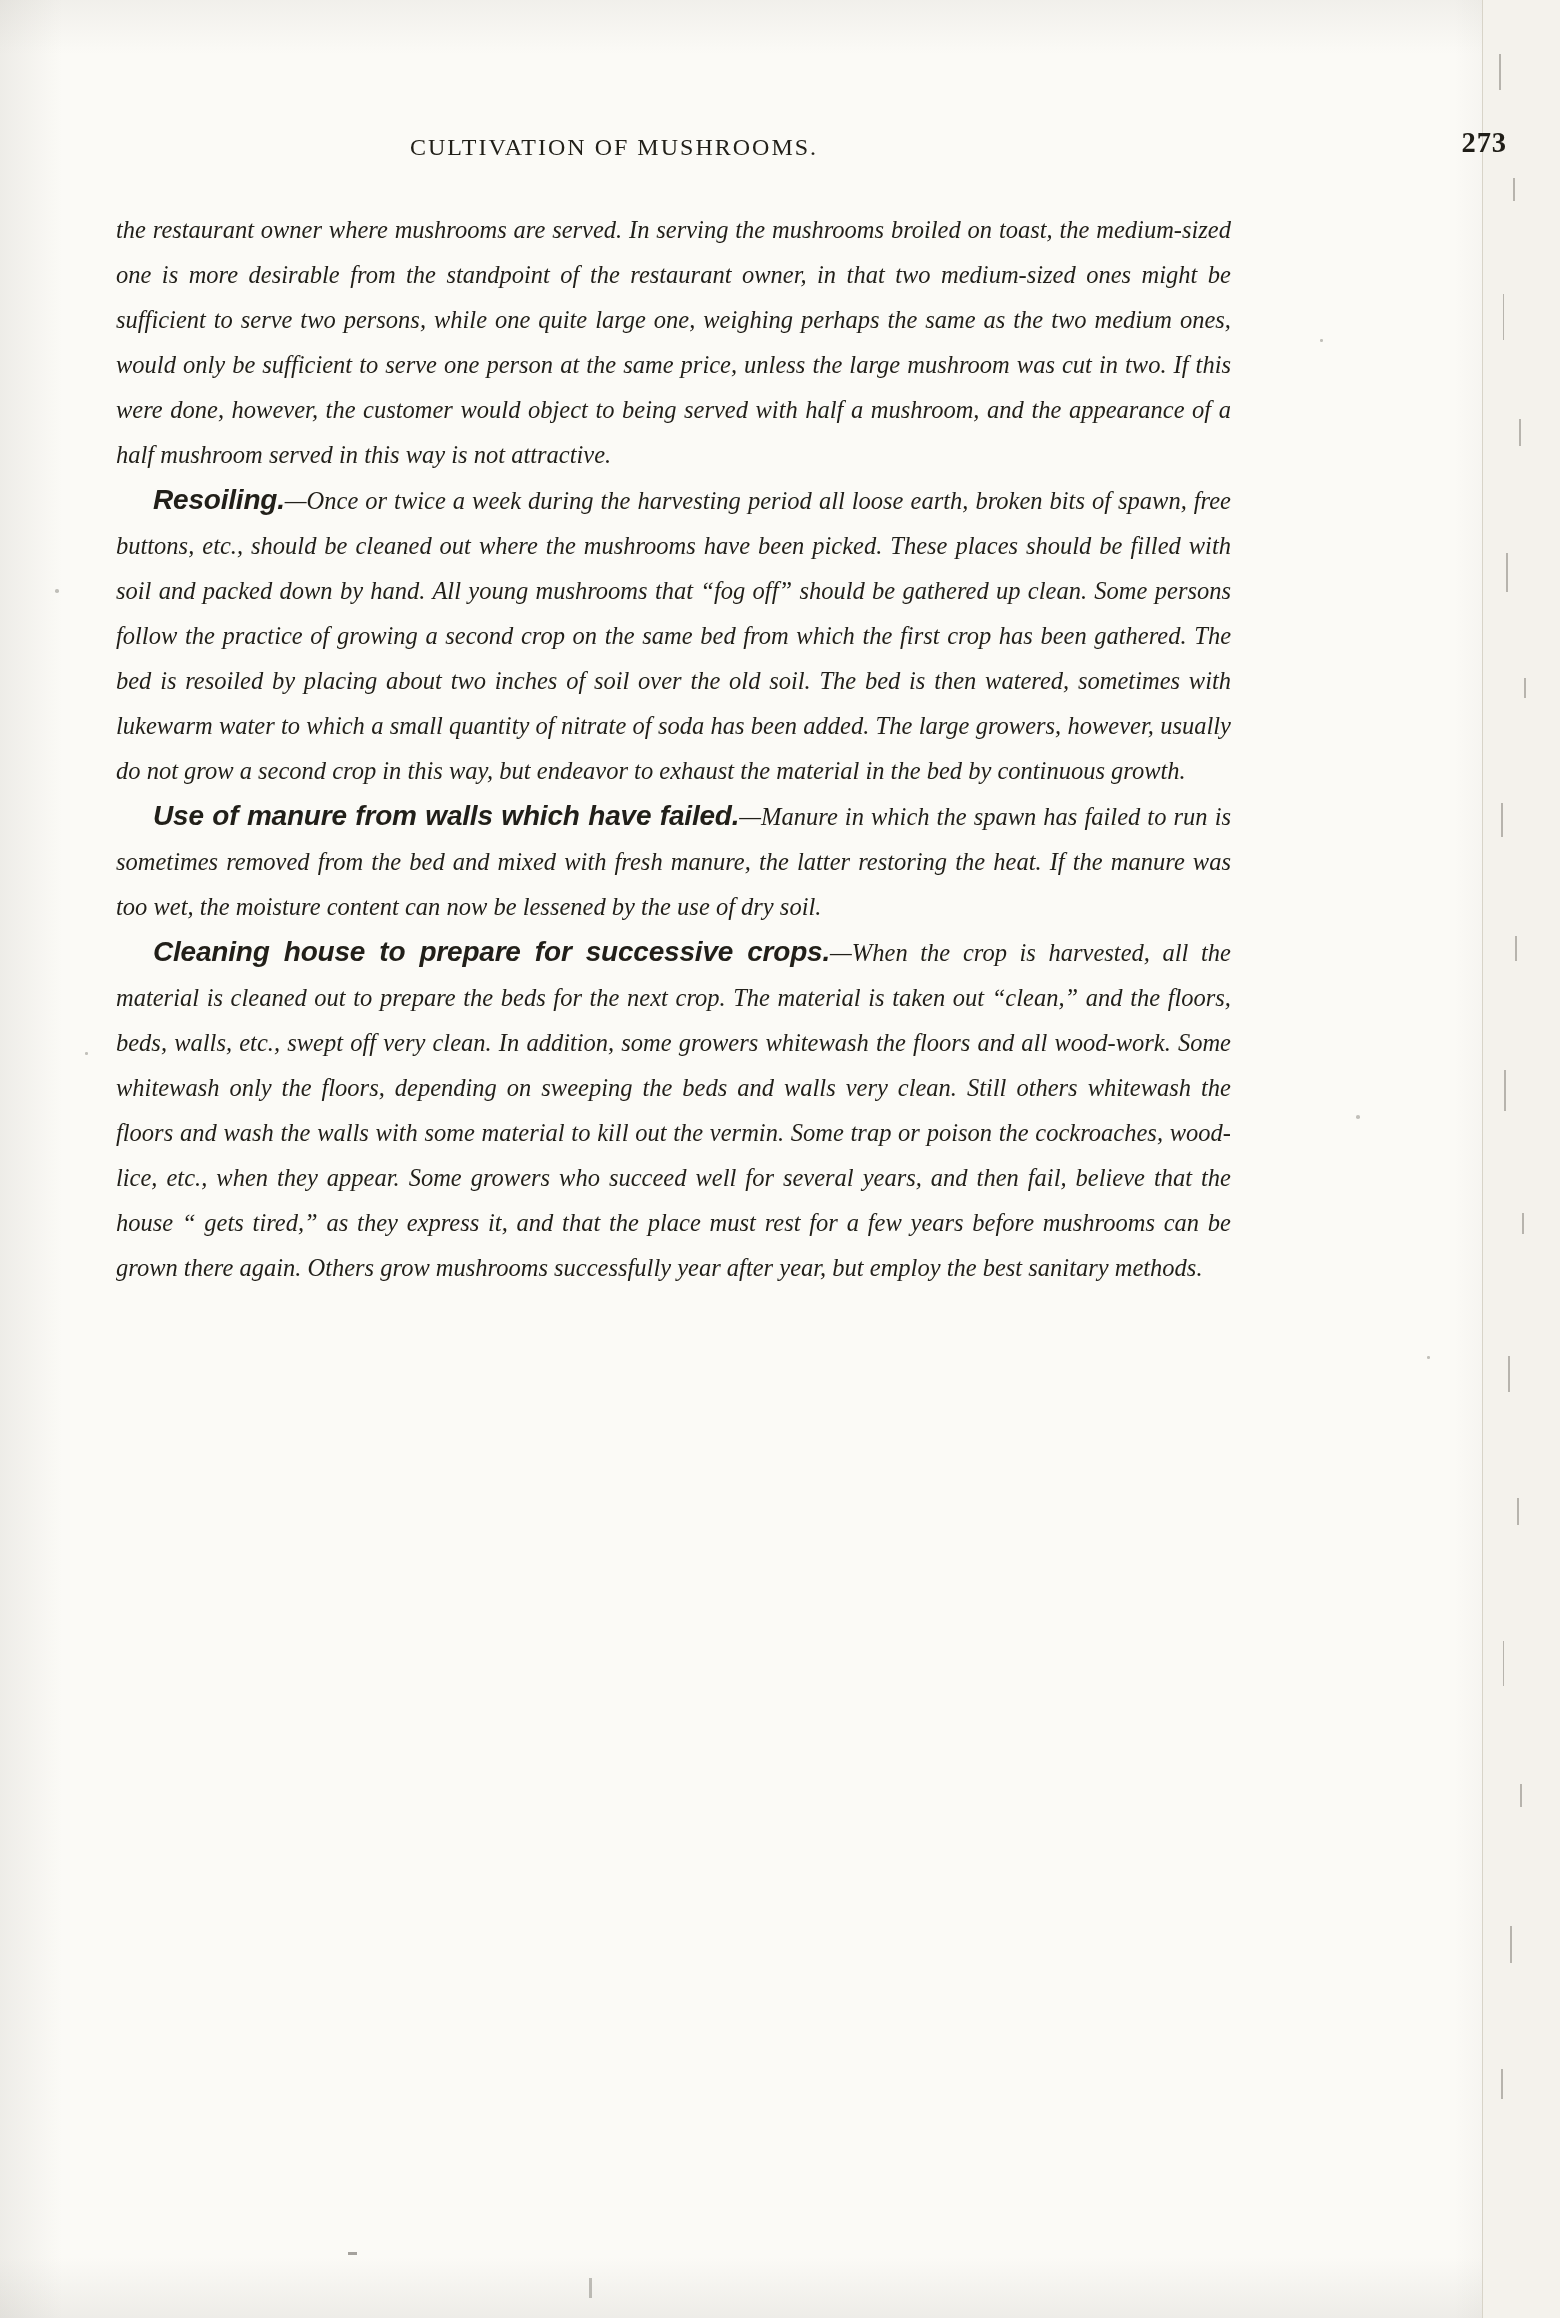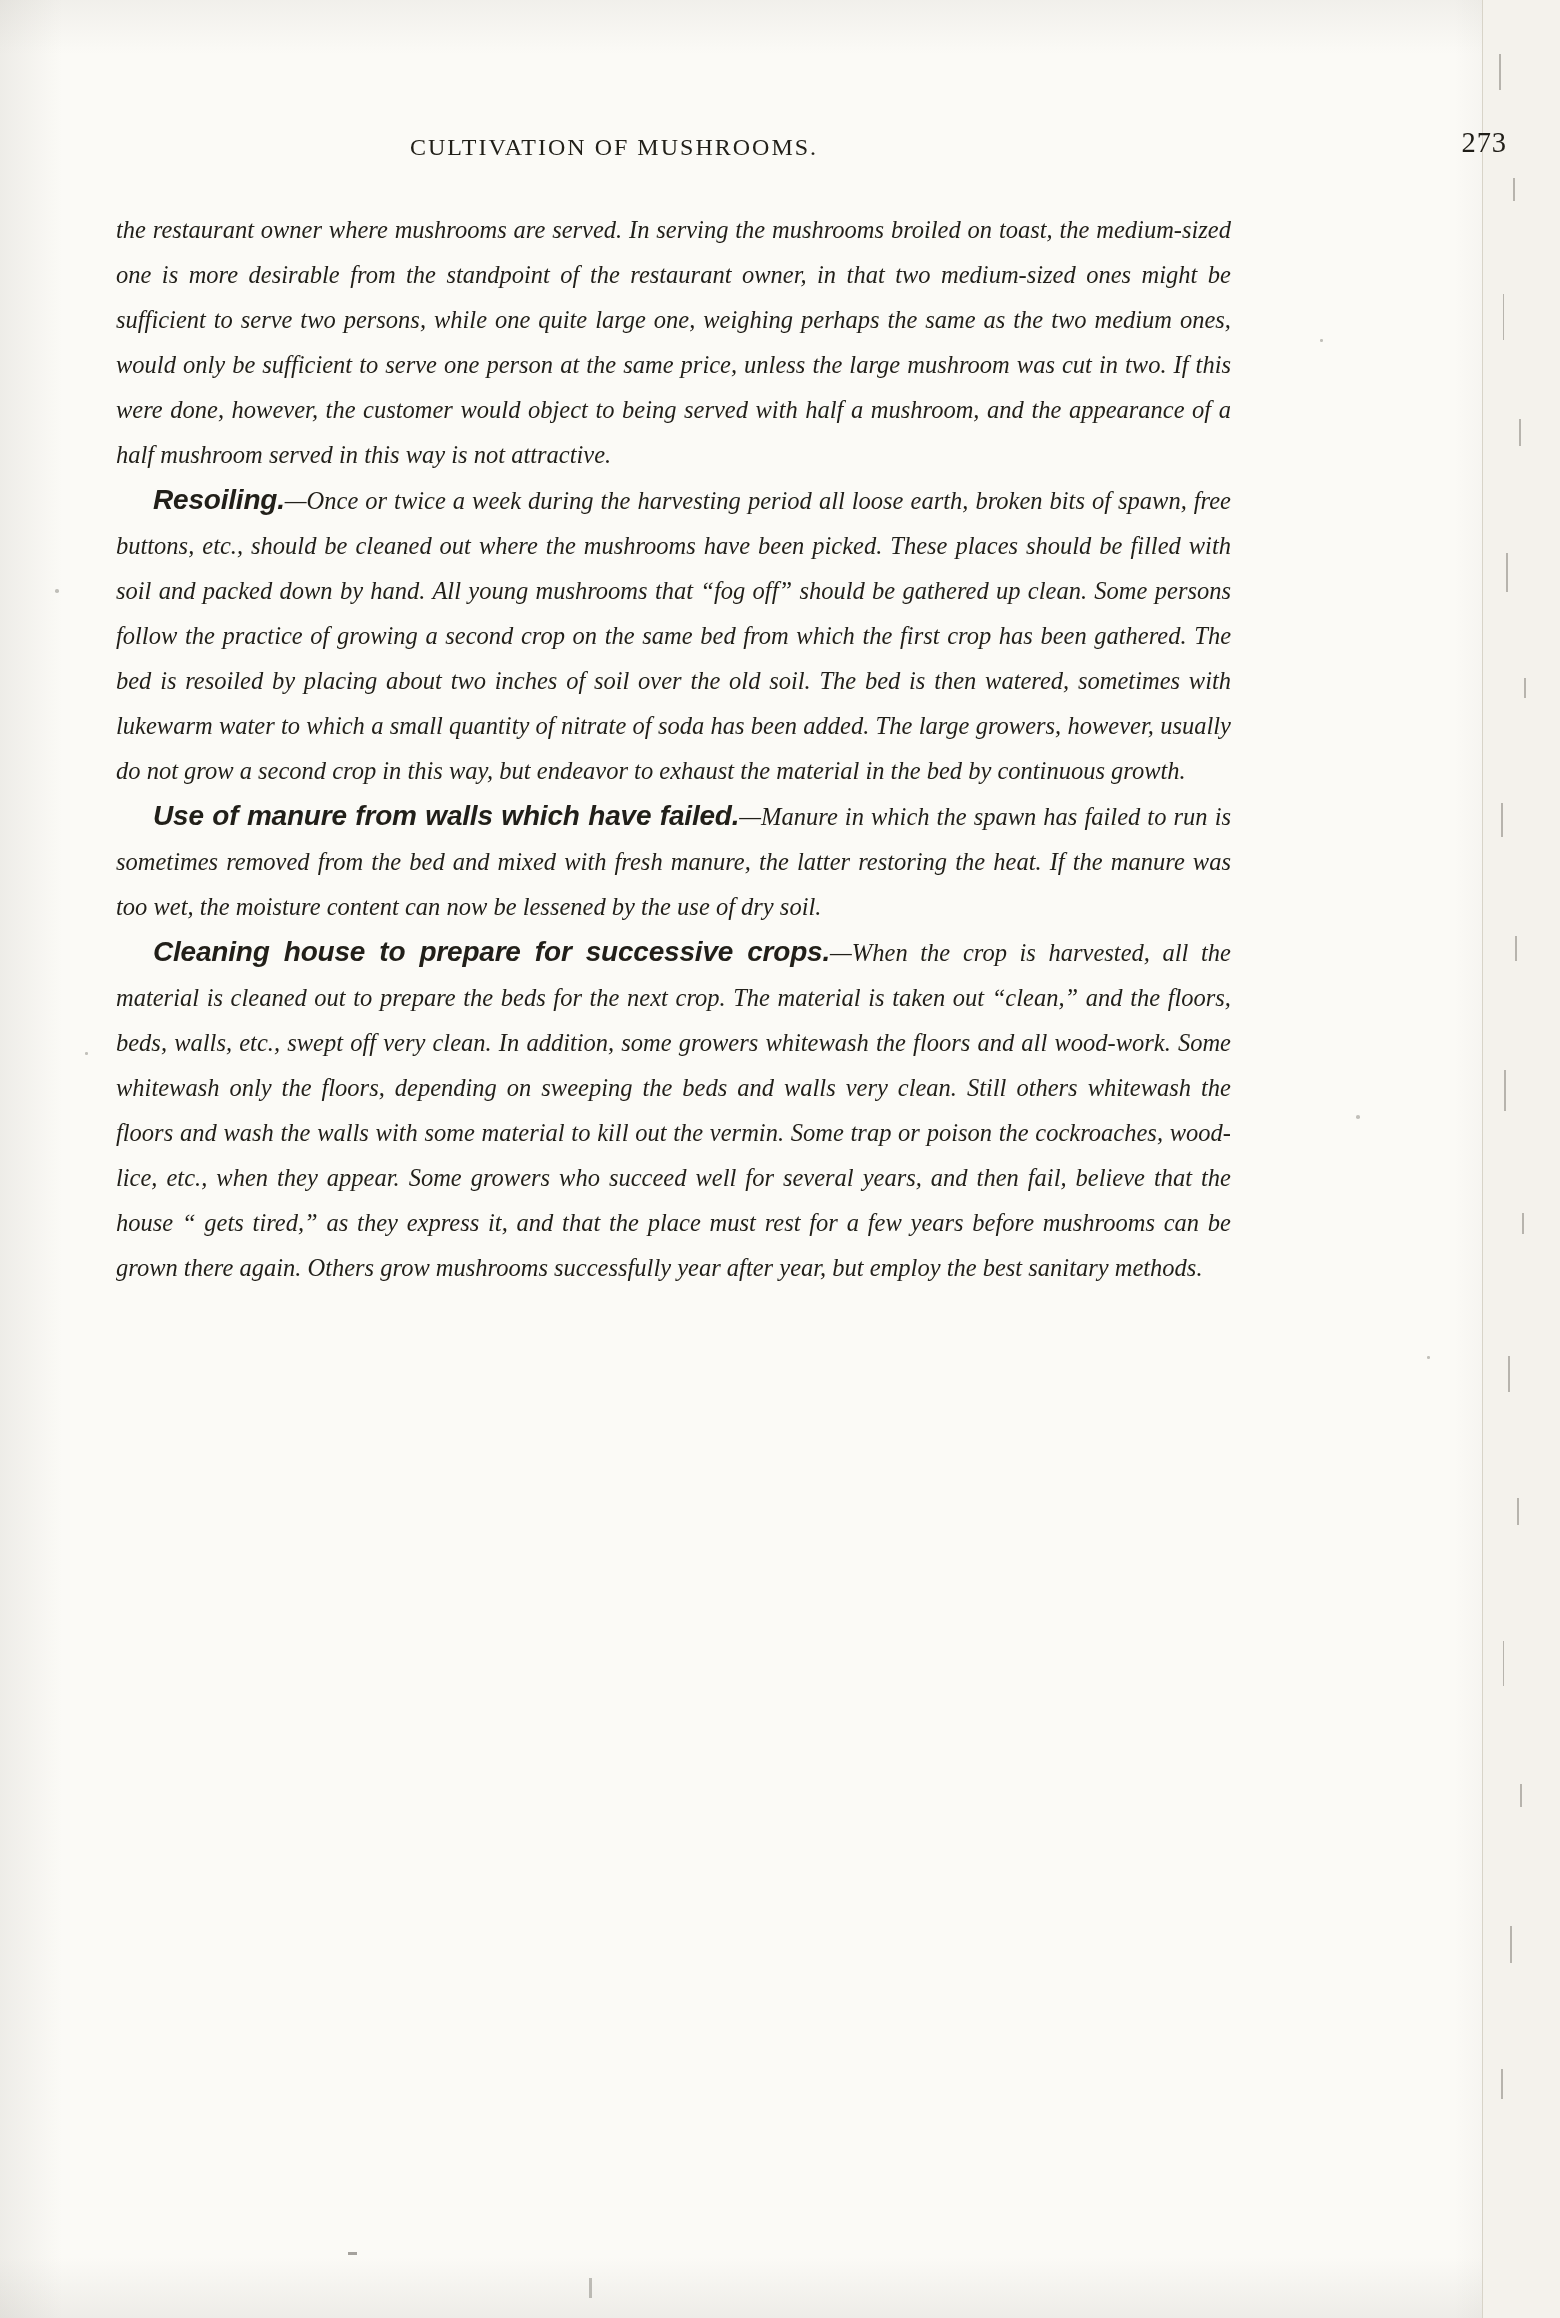--- a/index.html
+++ b/index.html
@@ -77,20 +77,21 @@
     white-space: nowrap;
   }
   .page-number {
     position: absolute;
     right: 54px;
     top: 127px;
     font-size: 28.5px;
     letter-spacing: 0.9px;
     color: #201e18;
     font-family: "Liberation Serif", serif;
+    font-weight: bold;
   }
 
   .body-text {
     width: 1115px;
   }
 
   p.para {
     margin: 0 0 0 0;
     font-size: 24.5px;
     line-height: 45px;

